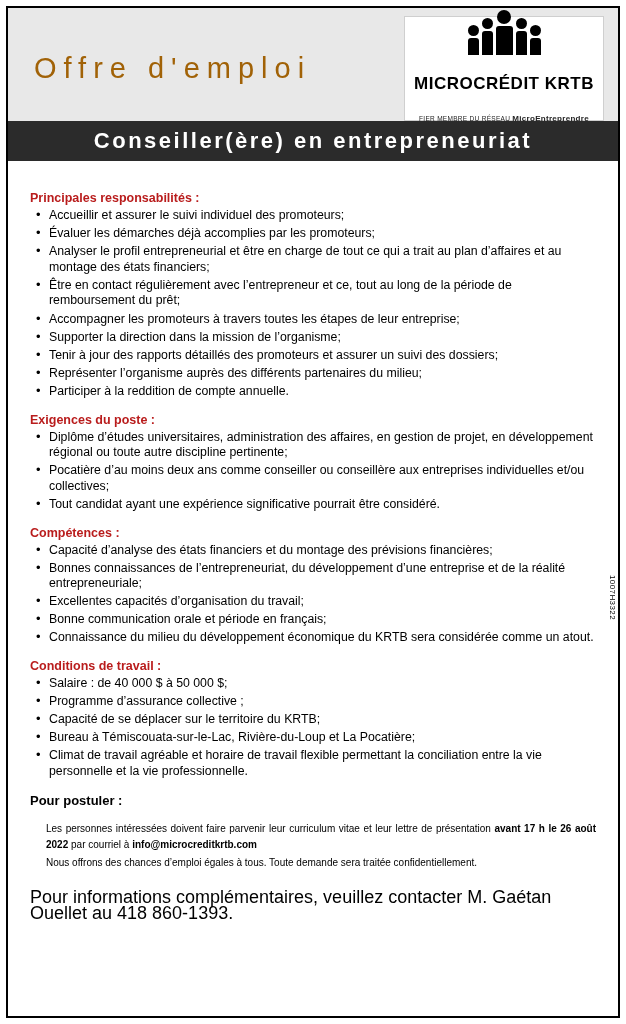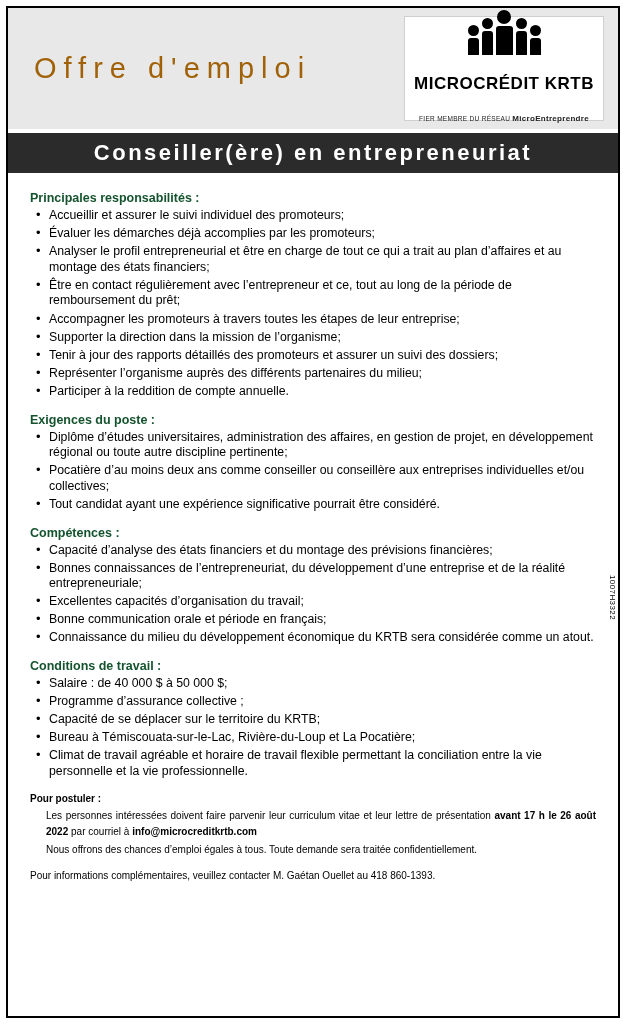--- a/index.html
+++ b/index.html
@@ -106,21 +106,21 @@
   }
   .logo-tag .brand {
     font-weight: bold;
     font-size: 8px;
   }
 
   
   .title-bar {
     position: absolute;
     left: 8px;
-    top: 133px;
+    top: 121px;
     width: 610px;
     height: 40px;
     background: #2b2b2b;
     color: #fff;
     display: flex;
     align-items: center;
     justify-content: center;
     box-sizing: border-box;
   }
   .title-bar span {
@@ -136,21 +136,21 @@
     top: 177px;
     width: 610px;
     bottom: 8px;
     padding: 14px 22px 0 22px;
     box-sizing: border-box;
   }
   .sec-head {
     font-size: 12.5px;
     font-weight: bold;
     margin: 0 0 3px 0;
-    color: #14532d;
+    color: #b91c1c;
   }
   .sec-head.spaced { margin-top: 13px; }
   ul {
     list-style: none;
     margin: 0 0 0 0;
     padding: 0;
   }
   li {
     position: relative;
     font-size: 12.3px;
@@ -160,34 +160,34 @@
     color: #000;
   }
   li:before {
     content: "•";
     position: absolute;
     left: 6px;
     top: -1px;
     font-size: 13px;
   }
   .post-head {
-    font-size: 10px;
+    font-size: 13px;
     font-weight: bold;
     margin-top: 13px;
-    margin-bottom: 4px;
+    margin-bottom: 13px;
   }
   .para {
     font-size: 10px;
     line-height: 16px;
     text-align: justify;
     margin: 0 0 2px 16px;
   }
   .para b { font-weight: bold; }
   .para-last {
-    font-size: 10px;
+    font-size: 18px;
     line-height: 16px;
   }
 
   
   .side-code {
     position: absolute;
     right: 9px;
     top: 620px;
     font-size: 8px;
     letter-spacing: 0.4px;

